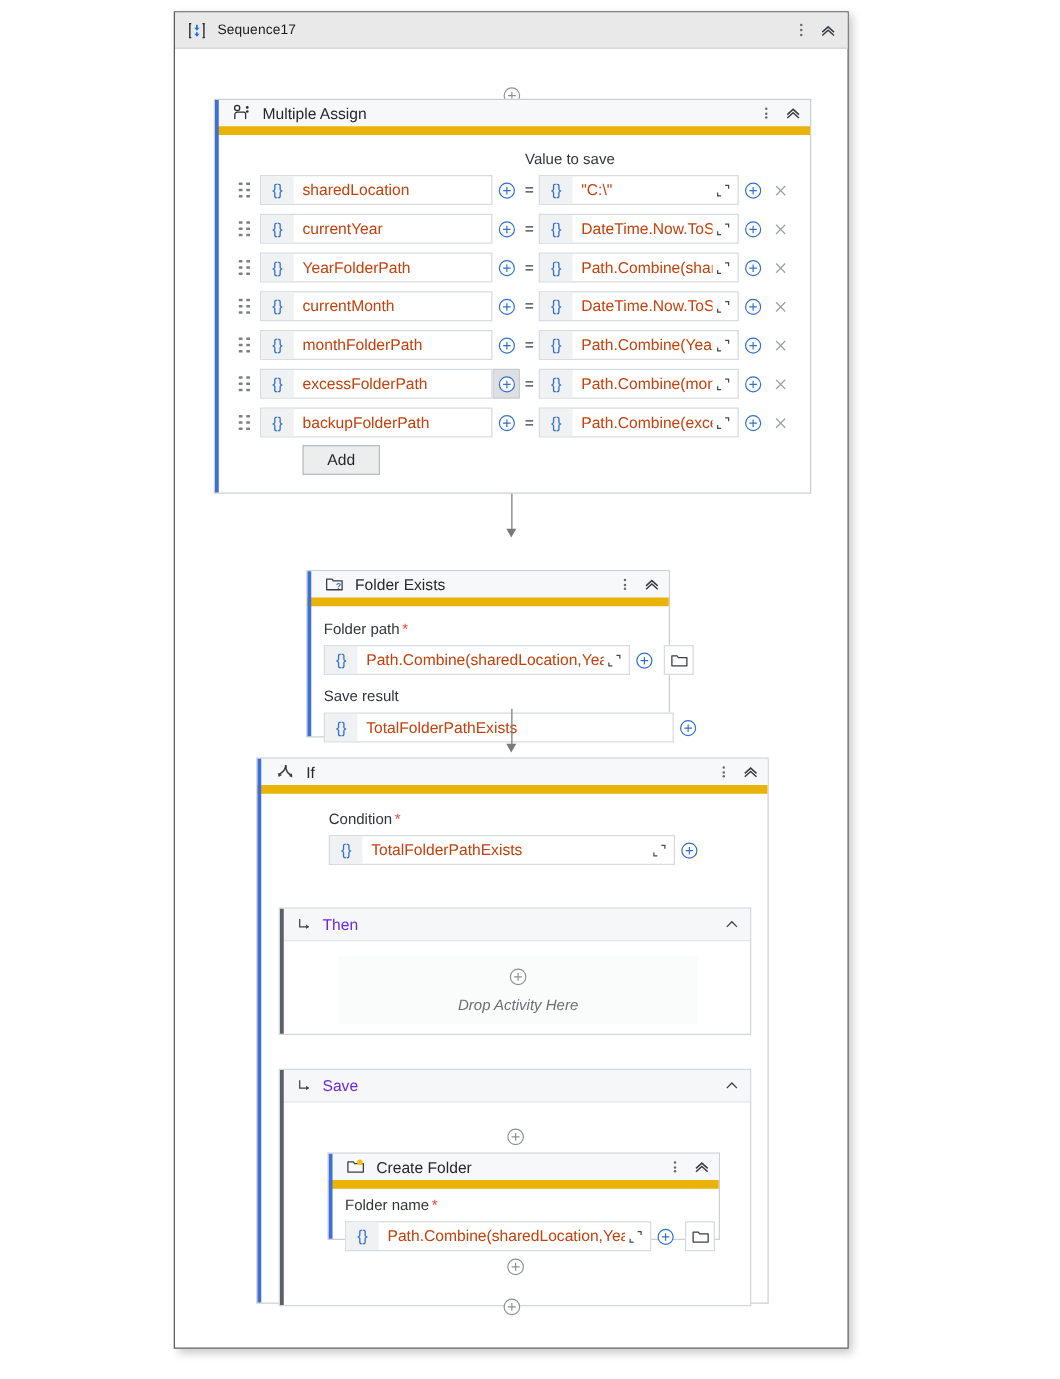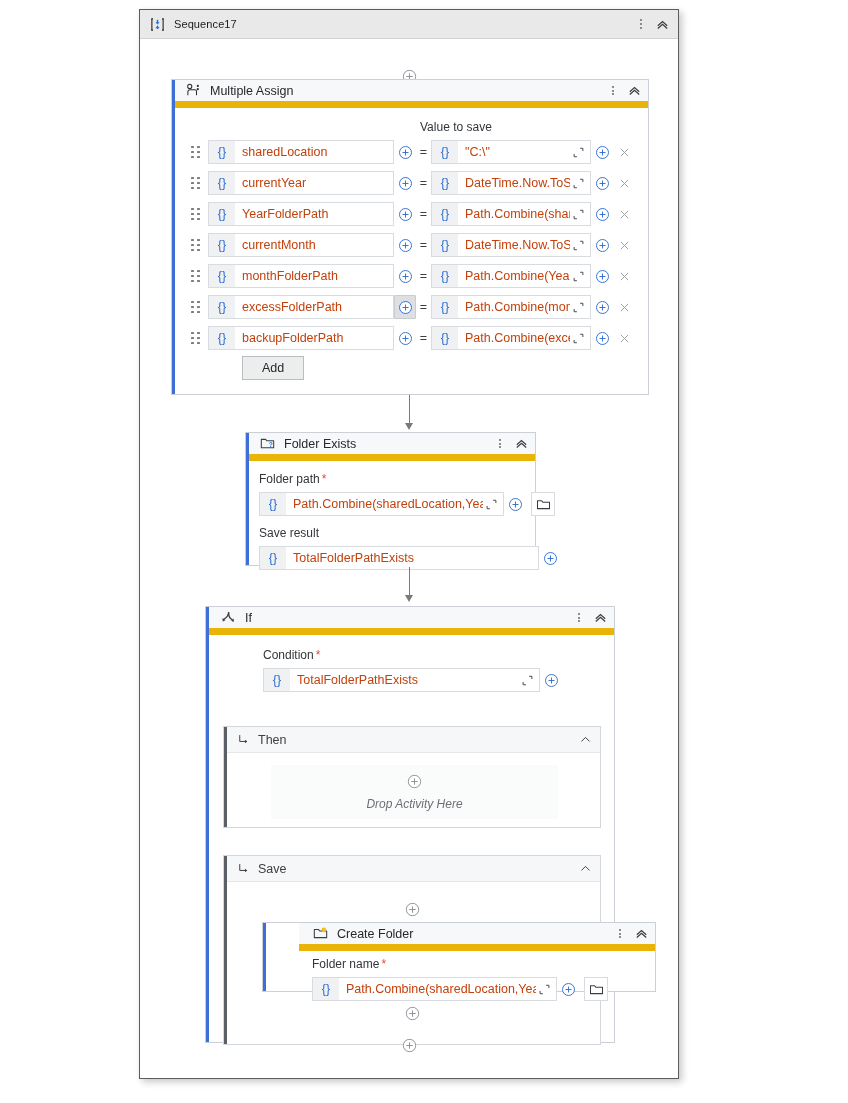--- a/index.html
+++ b/index.html
@@ -129,21 +129,21 @@
   .btn-x { width: 22px; height: 24px; flex: none; display: flex; align-items: center; justify-content: center; }
   .add-btn {
     position: absolute; left: 70px; top: 248px;
     width: 62px; height: 24px;
     background: #eceded; border: 1px solid #b9bcc0;
     font-size: 12.5px; color: #25282c;
     display: flex; align-items: center; justify-content: center;
   }
 
   
-  #folder-exists { left: 105px; top: 422px; width: 291px; height: 134px; }
+  #folder-exists { left: 105px; top: 446px; width: 291px; height: 134px; }
   .prop-label { font-size: 12px; color: #32353a; }
   .req { color: #e24b3e; margin-left: 2px; }
   .icon-btn-sq {
     width: 24px; height: 24px; flex: none;
     border: 1px solid #d8dbe0; background: #fff;
     display: flex; align-items: center; justify-content: center;
     margin-left: 5px;
   }
 
   
@@ -154,33 +154,33 @@
     border: 1px solid #d3d6da;
   }
   .branch > .baccent {
     position: absolute; left: 0; top: 0; bottom: 0; width: 3px; background: #5b5f66;
   }
   .branch-header {
     height: 26px; background: #f6f7f8;
     border-bottom: 1px solid #e4e6e9;
     display: flex; align-items: center; padding-left: 13px; padding-right: 8px;
   }
-  .branch-title { font-size: 12.5px; color: #404040; margin-left: 8px; }
+  .branch-title { font-size: 12.5px; color: #6d28d9; margin-left: 8px; }
   .dropzone {
     position: absolute;
     background: #fafbfb;
     display: flex; flex-direction: column;
     align-items: center; justify-content: center;
   }
   .dropzone .dz-text {
     font-size: 12px; font-style: italic; color: #6b6f75; margin-top: 8px;
   }
 
   
-  #create-folder { left: 38px; top: 66px; width: 394px; height: 70px; padding-left: 36px; }
+  #create-folder { left: 38px; top: 66px; width: 314px; height: 70px; }
 </style>
 </head>
 <body>
 
 <div id="canvas">
 
   <div class="seq-container">
 
     <div class="seq-header">
       <span class="ico">

